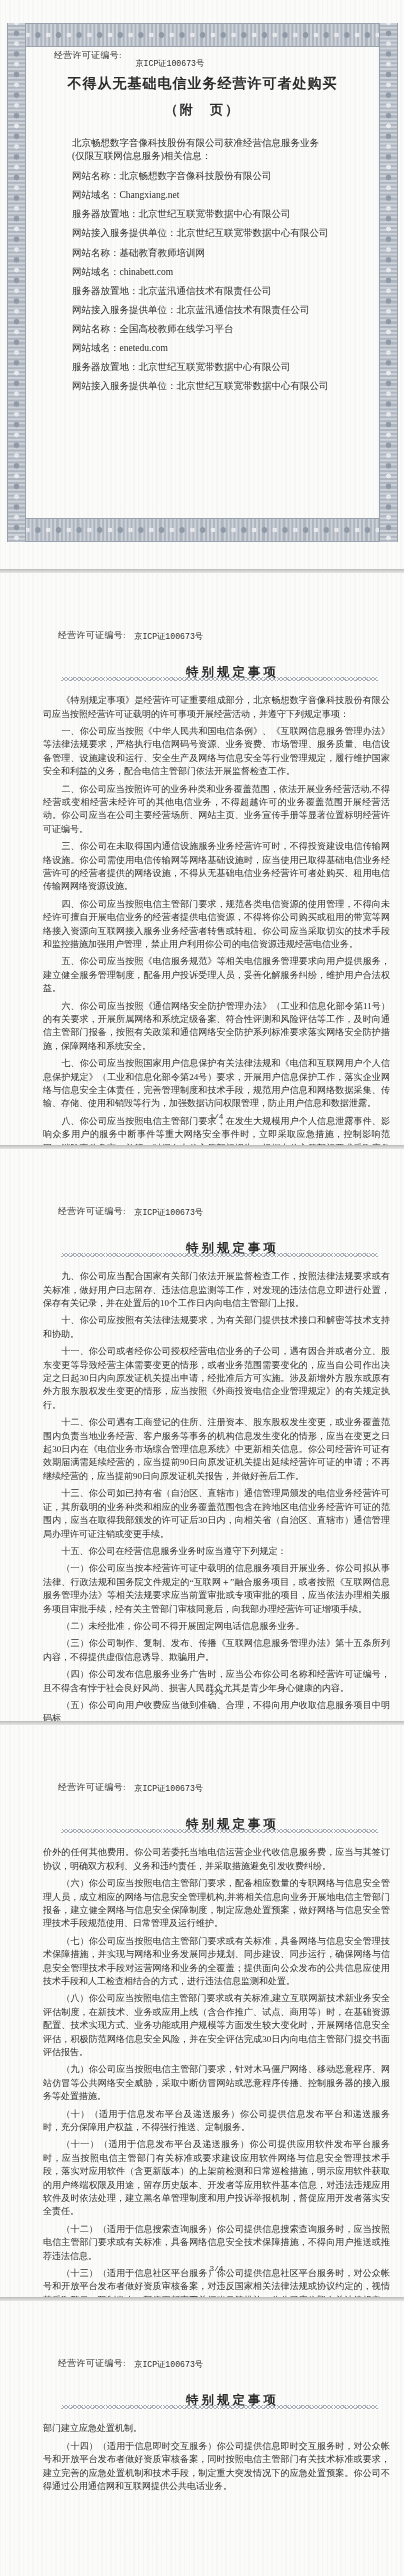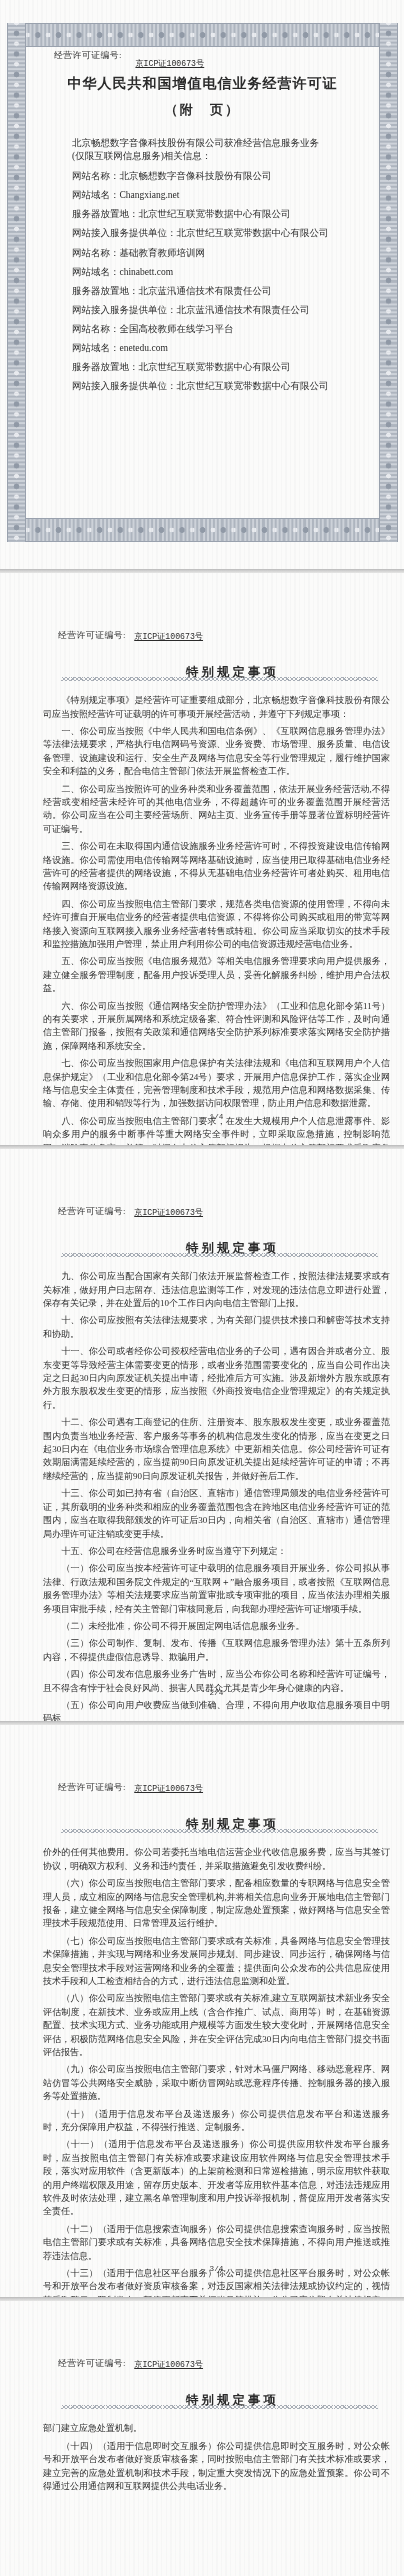--- a/index.html
+++ b/index.html
@@ -24,21 +24,21 @@
   .orn.v{top:23px;bottom:27px;width:18.5px;
     background-image:
       radial-gradient(circle 4.1px at 50% 10.3px, #9099a6 0 2.6px, rgba(144,153,166,0) 3.1px),
       radial-gradient(circle 3.1px at 50% 0px, #e9ebef 0 2.1px, rgba(233,235,239,0) 2.6px),
       radial-gradient(circle 3.1px at 50% 20.6px, #e9ebef 0 2.1px, rgba(233,235,239,0) 2.6px),
       repeating-linear-gradient(0deg,#aeb5bf 0 2.1px,#cdd2d9 2.1px 4.1px);
     background-size:100% 20.6px,100% 20.6px,100% 20.6px,100% 20.6px;
     box-shadow:inset 1px 0 0 #99a1ad, inset -1px 0 0 #99a1ad;}
 
   .lic-label{font-size:8.8px;letter-spacing:0.5px;}
-  .lic-no{font-size:8.2px;font-family:"Liberation Mono","DejaVu Sans Mono",monospace;letter-spacing:0;text-decoration:underline;}
+  .lic-no{font-size:8.2px;font-family:"Liberation Mono","DejaVu Sans Mono",monospace;letter-spacing:0;}
 
   
   .cert-licrow{position:absolute;left:54px;top:50px;white-space:nowrap;}
   .cert .lic-no{position:relative;top:7.7px;margin-left:13.4px;}
   .cert-title{position:absolute;left:0;top:75px;width:100%;margin:0;text-align:center;
     font-size:14px;font-weight:bold;letter-spacing:1px;}
   .cert-sub{position:absolute;left:0;top:101px;width:100%;text-align:center;
     font-size:13px;font-weight:bold;letter-spacing:2.1px;}
   .cert-body{position:absolute;left:72px;top:137px;width:259px;}
   .cert-intro{margin:0 0 7.2px 0;font-size:9.5px;line-height:13px;}
@@ -65,21 +65,21 @@
 
 <div class="sheet cert">
   <div class="orn h" style="top:23px"></div>
   <div class="orn h" style="bottom:27px"></div>
   <div class="orn v" style="left:7.2px"></div>
   <div class="orn v" style="right:7.2px"></div>
 
   <div class="cert-licrow">
     <span class="lic-label">经营许可证编号:</span><span class="lic-no">京ICP证100673号</span>
   </div>
-  <h1 class="cert-title">中华人民共和国增值电信业务经营许可证</h1>
+  <h1 class="cert-title">不得从无基础电信业务经营许可者处购买</h1>
   <div class="cert-sub">（附　页）</div>
 
   <div class="cert-body">
     <p class="cert-intro">北京畅想数字音像科技股份有限公司获准经营信息服务业务(仅限互联网信息服务)相关信息：</p>
     <div>
 
     <p class="entry">网站名称：北京畅想数字音像科技股份有限公司</p>
         <p class="entry">网站域名：Changxiang.net</p>
         <p class="entry">服务器放置地：北京世纪互联宽带数据中心有限公司</p>
         <p class="entry">网站接入服务提供单位：北京世纪互联宽带数据中心有限公司</p>

